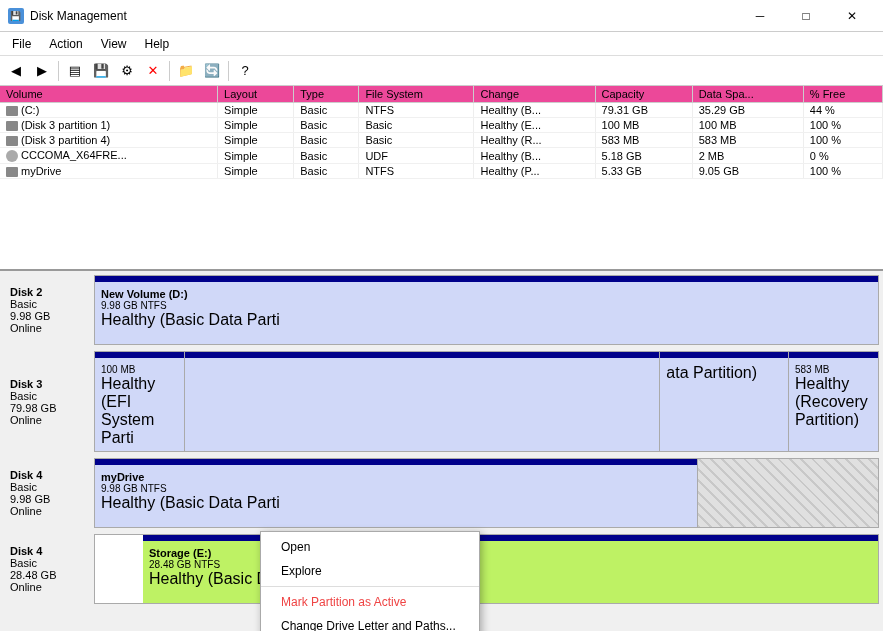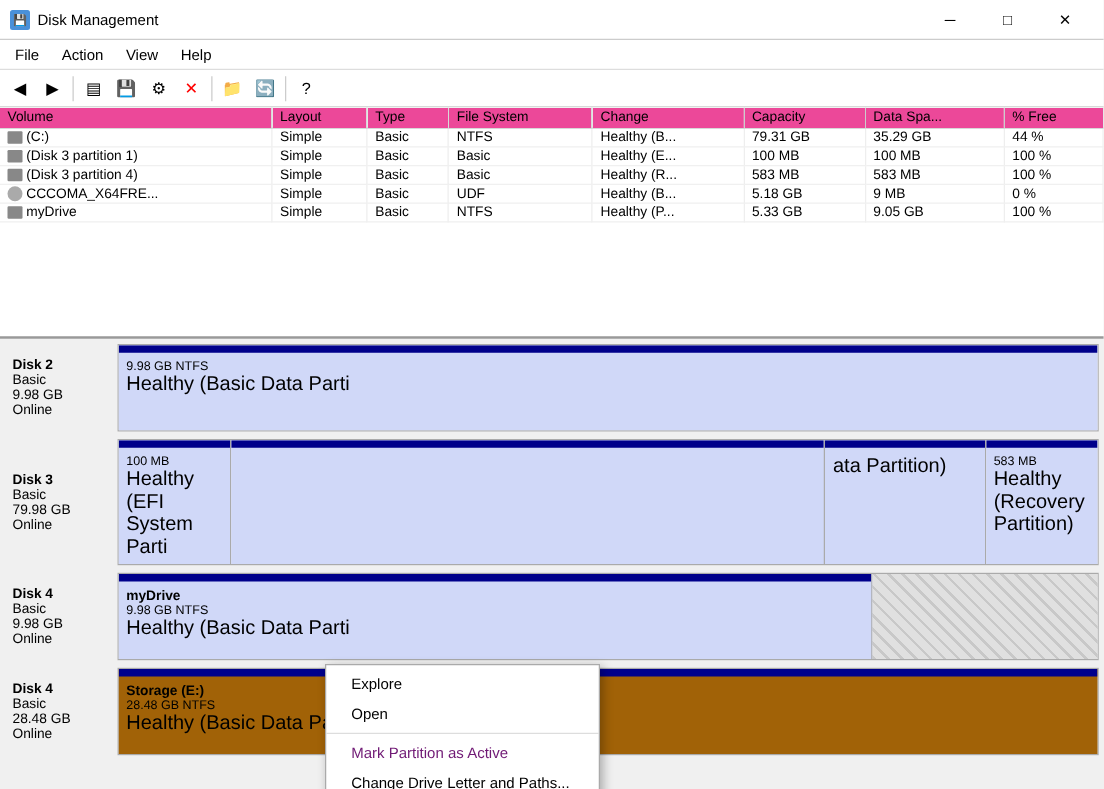--- a/index.html
+++ b/index.html
@@ -162,21 +162,21 @@
       padding: 3px 0;
       left: 260px;
       top: 260px;
     }
     .ctx-item {
       padding: 5px 20px;
       font-size: 12px;
       cursor: pointer;
       white-space: nowrap;
     }
-    .ctx-item.disabled { color: #701a75; cursor: default; }
+    .ctx-item.disabled { color: #ef4444; cursor: default; }
     .ctx-sep { height: 1px; background: #ddd; margin: 3px 0; }
   </style>
 </head>
 <body>
 
 <div class="title-bar">
   <div class="title-bar-left">
     <div class="title-bar-icon">💾</div>
     <span>Disk Management</span>
   </div>
@@ -256,21 +256,21 @@
     <td>583 MB</td>
     <td>100 %</td>
   </tr>
           <tr>
     <td><span class="cd-icon"></span>CCCOMA_X64FRE...</td>
     <td>Simple</td>
     <td>Basic</td>
     <td>UDF</td>
     <td>Healthy (B...</td>
     <td>5.18 GB</td>
-    <td>9 MB</td>
+    <td>2 MB</td>
     <td>0 %</td>
   </tr>
           <tr>
     <td><span class="disk-icon"></span>myDrive</td>
     <td>Simple</td>
     <td>Basic</td>
     <td>NTFS</td>
     <td>Healthy (P...</td>
     <td>5.33 GB</td>
     <td>9.05 GB</td>
@@ -286,20 +286,21 @@
       <div class="disk-label">
         <b>Disk 2</b>
         <span>Basic</span>
         <span>9.98 GB</span>
         <span>Online</span>
       </div>
       <div class="disk-partitions">
         <div class="partition" style="flex:9; background:#d0d8f8;">
           <div class="partition-header"></div>
           <div class="partition-content">
+            <div class="partition-name">New Volume (D:)</div>
             <div class="partition-size">9.98 GB NTFS</div>
             <div class="partition-status">Healthy (Basic Data Parti</div>
           </div>
         </div>
       </div>
     </div>
 
     <div class="disk-row">
       <div class="disk-label">
         <b>Disk 3</b>
@@ -358,34 +359,34 @@
     </div>
 
     <div class="disk-row">
       <div class="disk-label">
         <b>Disk 4</b>
         <span>Basic</span>
         <span>28.48 GB</span>
         <span>Online</span>
       </div>
       <div class="disk-partitions">
-        <div class="partition" style="flex:9; background:#a16207;">
+        <div class="partition" style="flex:9; background:#bef264;margin-left:48px;">
           <div class="partition-header"></div>
           <div class="partition-content">
             <div class="partition-name">Storage (E:)</div>
             <div class="partition-size">28.48 GB NTFS</div>
             <div class="partition-status">Healthy (Basic Data Partition)</div>
           </div>
         </div>
       </div>
     </div>
 
     <div class="context-menu">
+      <div class="ctx-item">Open</div>
       <div class="ctx-item">Explore</div>
-      <div class="ctx-item">Open</div>
       <div class="ctx-sep"></div>
       <div class="ctx-item disabled">Mark Partition as Active</div>
       <div class="ctx-item">Change Drive Letter and Paths...</div>
 
     </div>
 
   </div>
 </div>
 
 </body></html>

